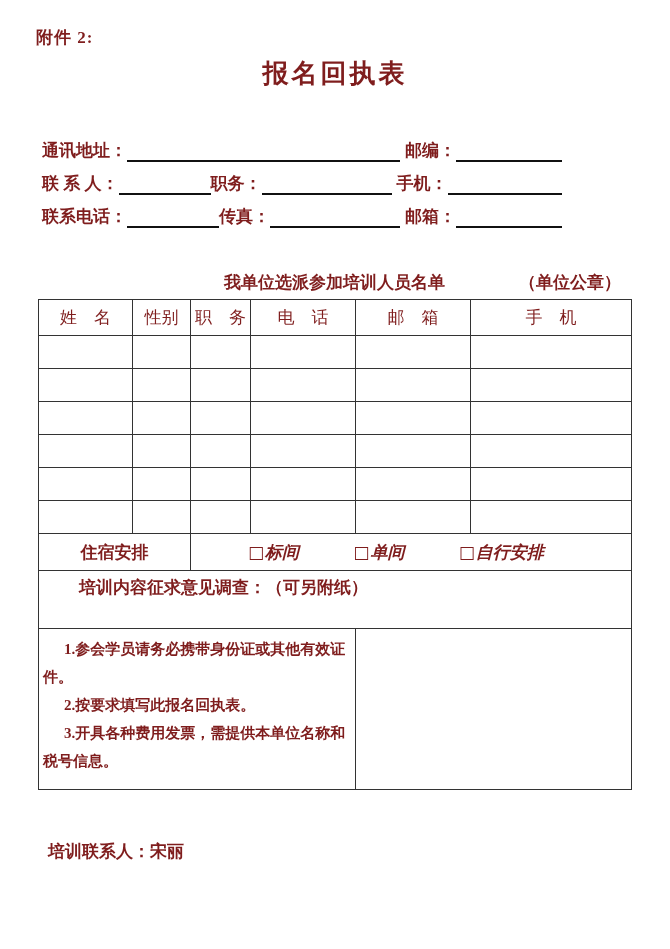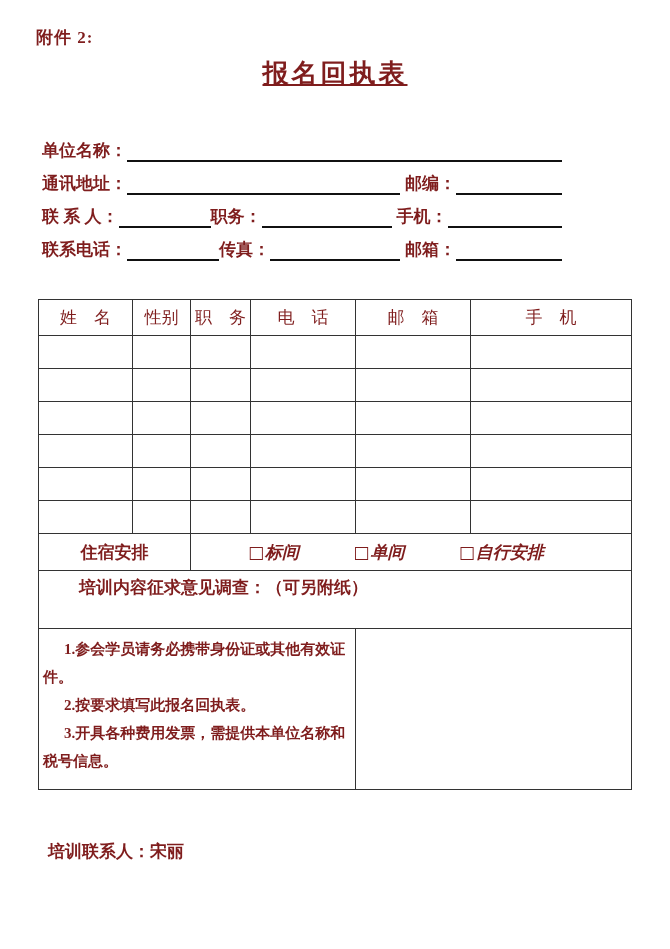--- a/index.html
+++ b/index.html
@@ -12,21 +12,21 @@
     color:#7f1d1d;
     overflow:hidden;
     margin:0 auto;
   }
   .attachment{
     position:absolute;left:36px;top:26px;
     font-size:17px;letter-spacing:1px;
   }
   .title{
     position:absolute;left:0;top:56px;width:670px;
-    text-align:center;font-size:26px;letter-spacing:3px;margin:0;text-decoration:underline;
+    text-align:center;font-size:26px;letter-spacing:3px;margin:0;
   }
   
   .contact-form{position:absolute;left:42px;top:133px;width:520px;}
   .frow{display:flex;height:33px;align-items:flex-end;}
   .flabel{flex:0 0 auto;font-size:17px;line-height:30px;white-space:nowrap;}
   .fline{flex:0 0 auto;height:0;border-bottom:2px solid #111;margin-bottom:4px;}
   .w273{width:273px}.w92{width:92px}.w130{width:130px}
   .grow{flex:1 1 auto;}
   .ml{margin-left:5px;}
   
@@ -67,24 +67,20 @@
 </head>
 <body>
 
 <div class="page">
 
   <div class="attachment">附件 2:</div>
   <h1 class="title">报名回执表</h1>
 
   <div class="contact-form">
     <div class="frow">
-      <span class="flabel">单位名称：</span>
-      <span class="fline grow"></span>
-    </div>
-    <div class="frow">
       <span class="flabel">通讯地址：</span>
       <span class="fline w273"></span>
       <span class="flabel ml">邮编：</span>
       <span class="fline grow"></span>
     </div>
     <div class="frow">
       <span class="flabel">联 系 人：</span>
       <span class="fline w92"></span>
       <span class="flabel">职务：</span>
       <span class="fline w130"></span>
@@ -94,20 +90,24 @@
     <div class="frow">
       <span class="flabel">联系电话：</span>
       <span class="fline w92"></span>
       <span class="flabel">传真：</span>
       <span class="fline w130"></span>
       <span class="flabel ml">邮箱：</span>
       <span class="fline grow"></span>
     </div>
   </div>
 
+  <div class="roster-caption">
+    <span>我单位选派参加培训人员名单</span>
+    <span class="seal">（单位公章）</span>
+  </div>
 
   <table class="roster">
     <colgroup>
       <col style="width:94px">
         <col style="width:58px">
         <col style="width:60px">
       <col style="width:105px">
         <col style="width:115px">
         <col style="width:161px">
     </colgroup>

